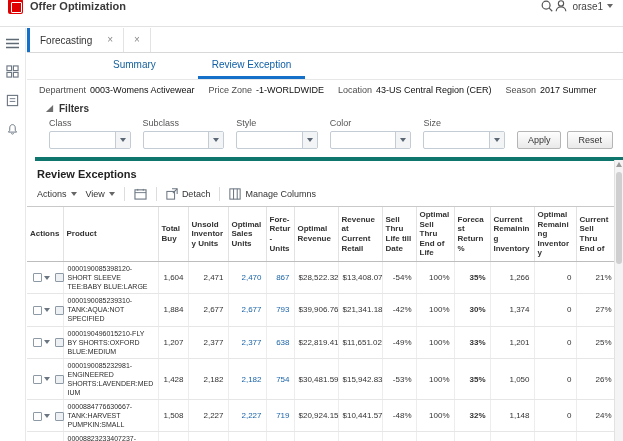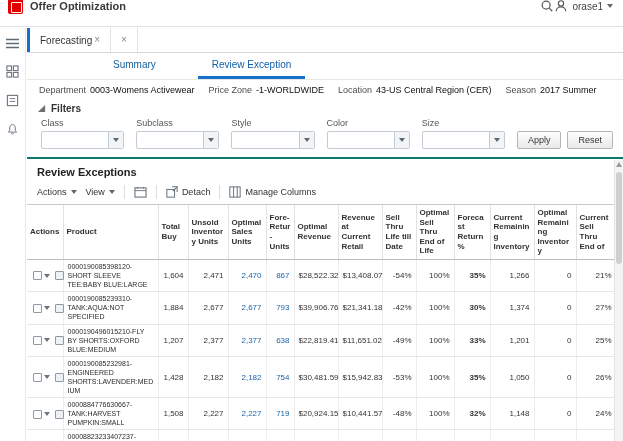--- a/index.html
+++ b/index.html
@@ -22,37 +22,37 @@
   
   .sidebar { position:absolute; left:0; top:28px; bottom:0; width:26px;
     border-right:1px solid #e8e8e8; background:#fff; display:flex; flex-direction:column;
     align-items:center; padding-top:10px; gap:16px; }
 
   
   .content { position:absolute; left:27px; top:28px; right:0; bottom:0; background:#fff; }
 
   .tabbar { height:25px; display:flex; align-items:stretch; border-bottom:1px solid #d8d8d8; }
   .tabind { width:3px; background:#1470c8; }
-  .tab { display:flex; align-items:center; gap:2px; padding:0 10px; border-right:1px solid #e3e3e3;
+  .tab { display:flex; align-items:center; gap:15px; padding:0 10px; border-right:1px solid #e3e3e3;
     font-size:10px; color:#333; cursor:default; background:#fff; }
   .tab.active { color:#1a1a1a; }
   .tabclose { color:#8a8a8a; font-size:10px; line-height:1; }
 
   .subtabbar { height:27px; display:flex; align-items:flex-end; gap:28px; padding-left:72px;
     border-bottom:1px solid #e7e7e7; }
   .subtab { font-size:10px; color:#16619c; padding:5px 14px 6px; border-bottom:3px solid transparent; }
   .subtab.active { border-bottom-color:#1470c8; color:#0f5fa8; }
 
   .ctxrow { display:flex; align-items:center; gap:14px; padding:5px 8px 4px 12px; font-size:9px; }
   .ctxitem { display:flex; gap:4px; white-space:nowrap; }
   .ctxlabel { color:#4c4c4c; }
   .ctxvalue { color:#0f0f0f; }
 
   
-  .filters { padding:2px 10px 8px 10px; border-bottom:2px solid #0f766e; }
+  .filters { padding:2px 10px 8px 10px; border-bottom:4px solid #0f766e;margin-left:8px; }
   .filters-hd { display:flex; align-items:center; gap:5px; padding:2px 0 4px 0; }
   .filters-title { font-size:10px; font-weight:bold; color:#333; }
   .fieldrow { display:flex; align-items:flex-end; gap:12px; padding-left:4px; }
   .field { width:84px; }
   .field .flabel { display:block; font-size:9px; color:#555; margin-bottom:3px; }
   .combo { height:18px; border:1px solid #c3ccd5; border-radius:2px; display:flex; background:#fff; }
   .combo .cbody { flex:1; }
   .combo .cbtn { width:15px; border-left:1px solid #c3ccd5; background:#f2f4f6;
     display:flex; align-items:center; justify-content:center; }
   .combo .cbtn .caret-dn { border-top-color:#5a6673; }

